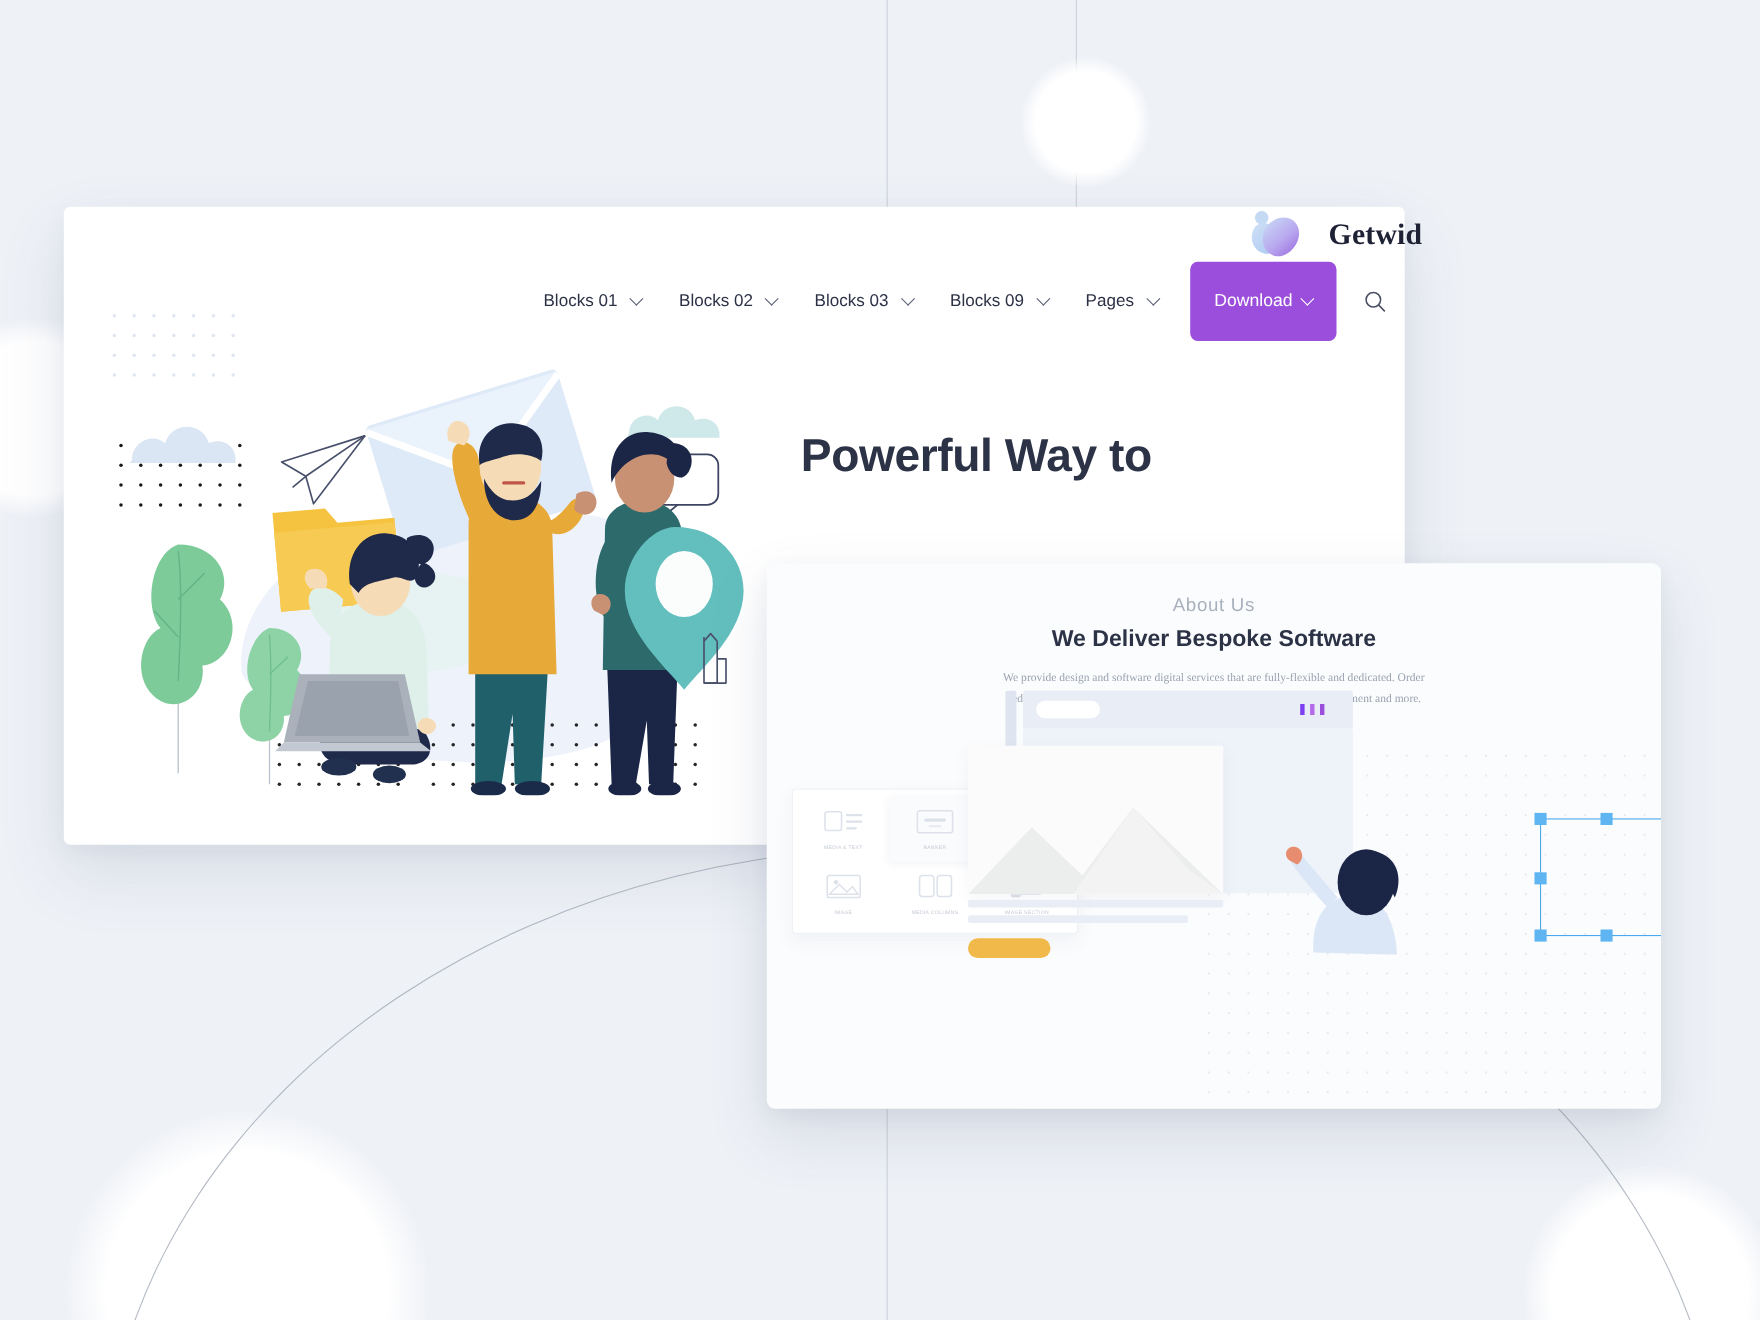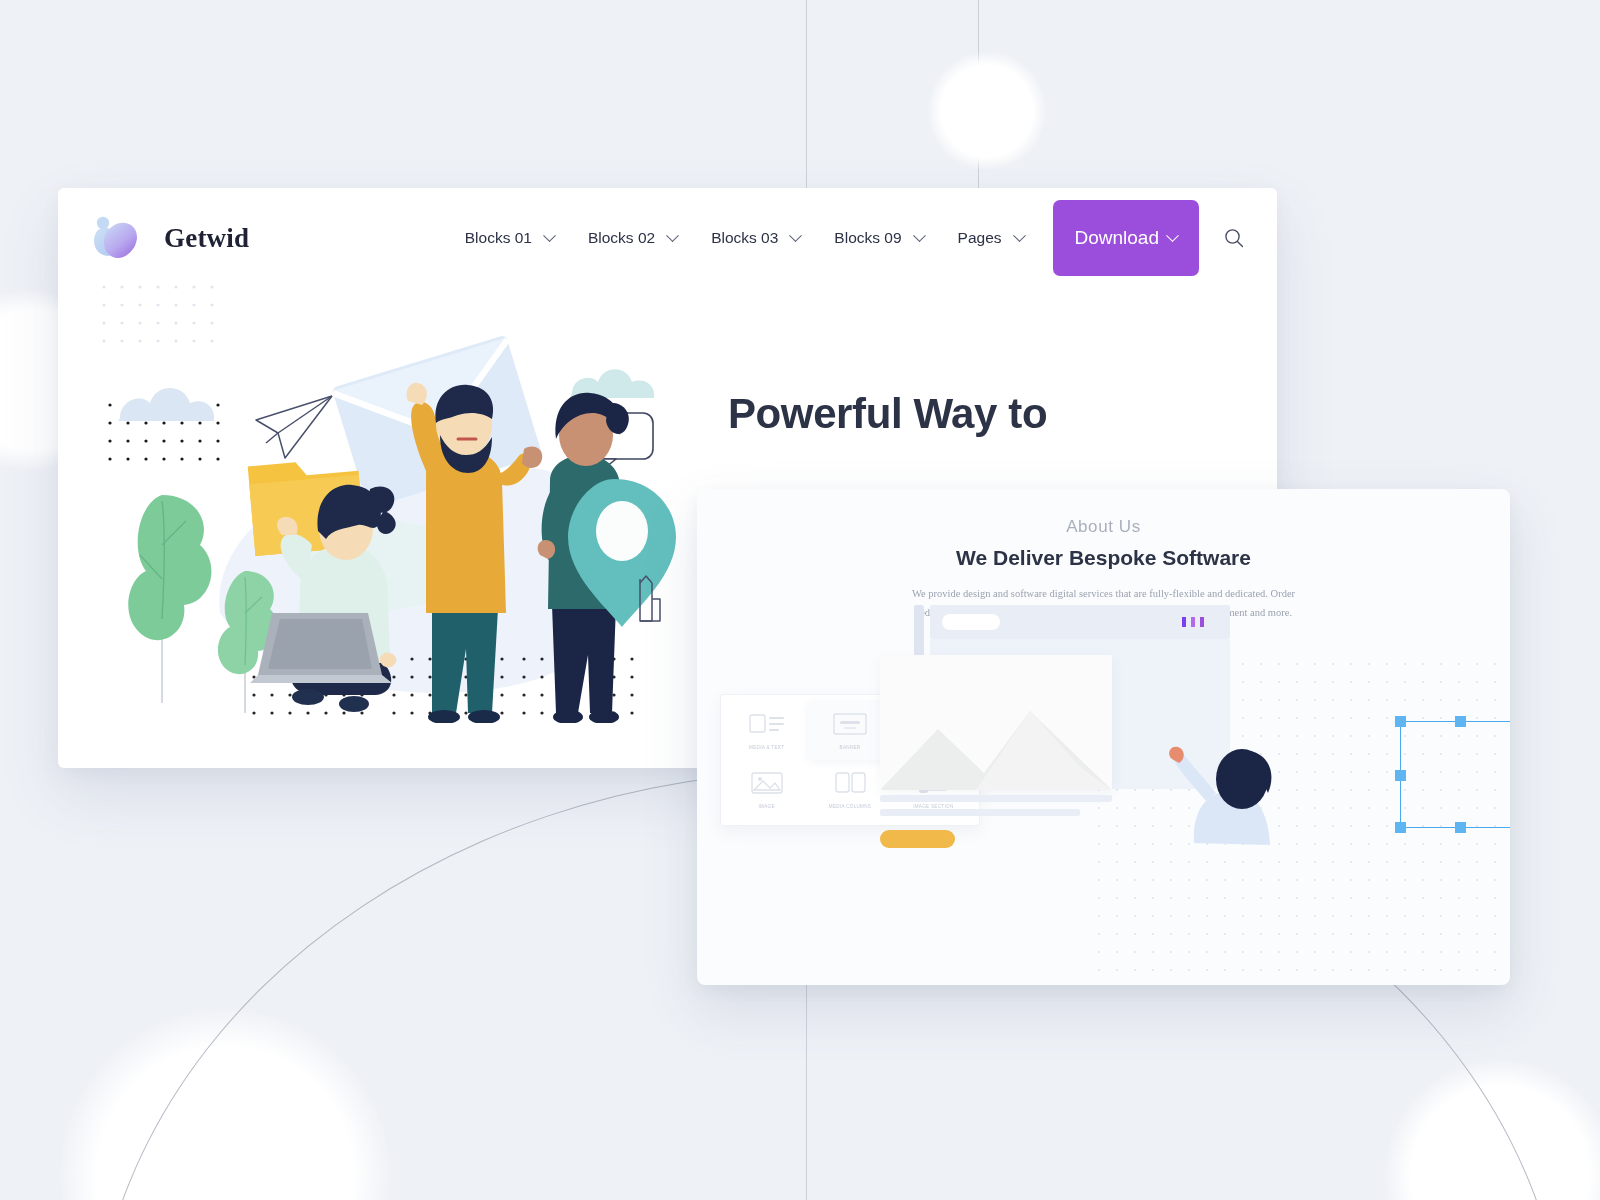--- a/index.html
+++ b/index.html
@@ -30,49 +30,49 @@
   .circle-big { left:92px; top:770px; width:1475px; height:1200px; }
 
   
   .hero-card {
     position:absolute; left:58px; top:188px; width:1219px; height:580px;
     background:#fff; border-radius:6px;
     box-shadow:0 26px 60px rgba(80,95,130,.13), 0 6px 18px rgba(80,95,130,.06);
   }
 
   
-  .nav { position:absolute; left:0; top:0; width:100%; height:100px; display:flex; align-items:center; }
+  .nav { position:absolute; left:16px; top:0; width:100%; height:100px; display:flex; align-items:flex-end;flex-direction:column; }
   .brand { display:flex; align-items:center; gap:16px; margin-left:32px; }
   .brand-mark { width:58px; height:50px; position:relative; }
   .brand-name { font-size:27px; font-weight:700; color:#1f2235; letter-spacing:.2px;
                 font-family:"Liberation Serif", serif; }
 
   .nav-menu { display:flex; align-items:center; gap:0; margin-left:auto; margin-right:24px; }
   .nav-item {
     display:flex; align-items:center; gap:13px;
     font-size:15.5px; color:#2c3145; padding:10px 17px; cursor:pointer; white-space:nowrap;
   }
   .chev { width:9px; height:9px; border-right:1.6px solid #5b6175; border-bottom:1.6px solid #5b6175;
           transform:rotate(45deg) translate(-2px,-2px); }
   .dl-btn {
     display:flex; align-items:center; gap:9px;
-    background:#9b4ddb; color:#fff; font-size:19px; font-weight:500;
+    background:#9b4ddb; color:#fff; font-size:16px; font-weight:500;
     padding:27px 22px; border-radius:7px; margin-left:12px; cursor:pointer; border:none;
   }
   .dl-btn .chev { border-color:#fff; }
   .search-btn { margin-left:24px; margin-right:8px; cursor:pointer; display:flex; }
 
   
   .hero-illus { position:absolute; left:42px; top:95px; width:640px; height:440px; }
   .hero-copy  { position:absolute; left:670px; top:200px; width:500px; }
   .hero-title { font-size:42px; line-height:1.22; font-weight:700; color:#2d3346; letter-spacing:-.4px; }
 
   
   .about-card {
-    position:absolute; left:697px; top:489px; width:813px; height:496px;
+    position:absolute; left:697px; top:512px; width:813px; height:496px;
     background:#fbfcfd; border-radius:8px;
     box-shadow:0 24px 55px rgba(80,95,130,.14), 0 6px 16px rgba(80,95,130,.07);
     overflow:hidden;
   }
   .about-eyebrow { text-align:center; margin-top:28px; font-size:17px; color:#a9b0bd; letter-spacing:.6px; }
   .about-title { text-align:center; margin-top:9px; font-size:21px; font-weight:700; color:#2d3346; }
   .about-text { margin:14px auto 0; width:640px; text-align:center;
                 font-size:10.5px; line-height:1.85; color:#9aa2b1; font-family:"Liberation Serif", serif; }
 
   

